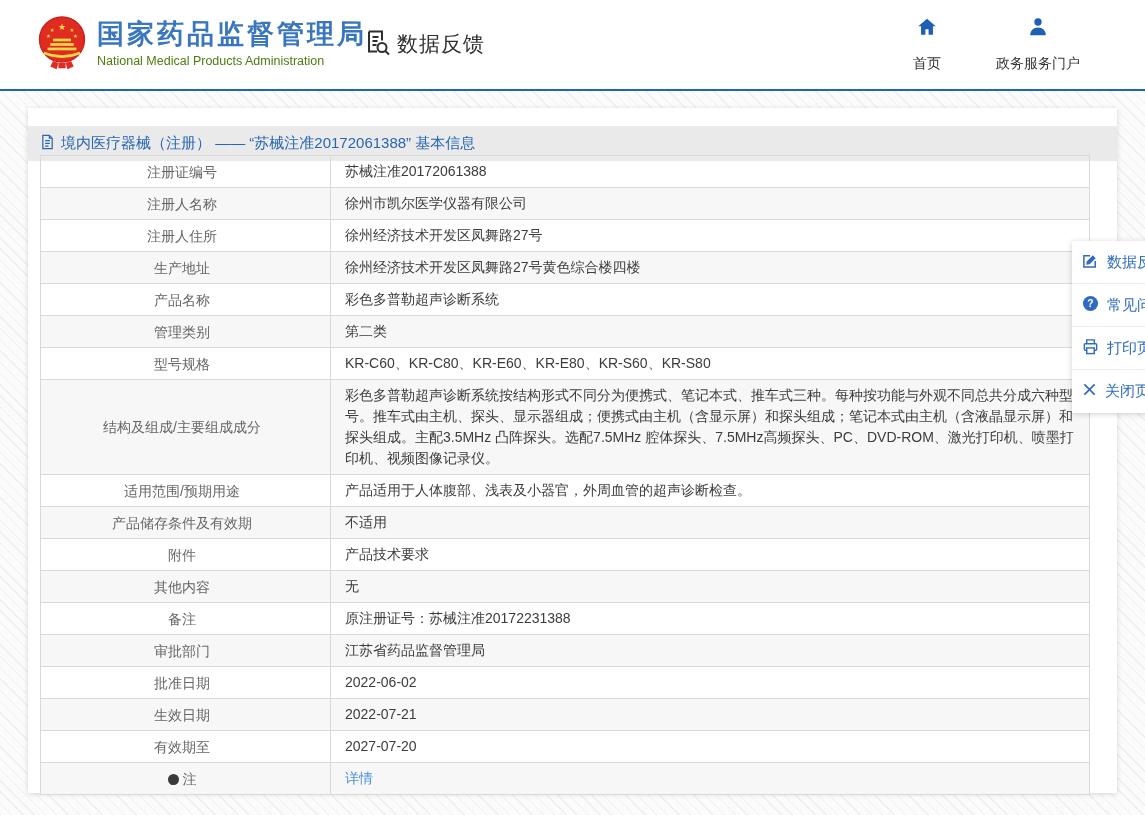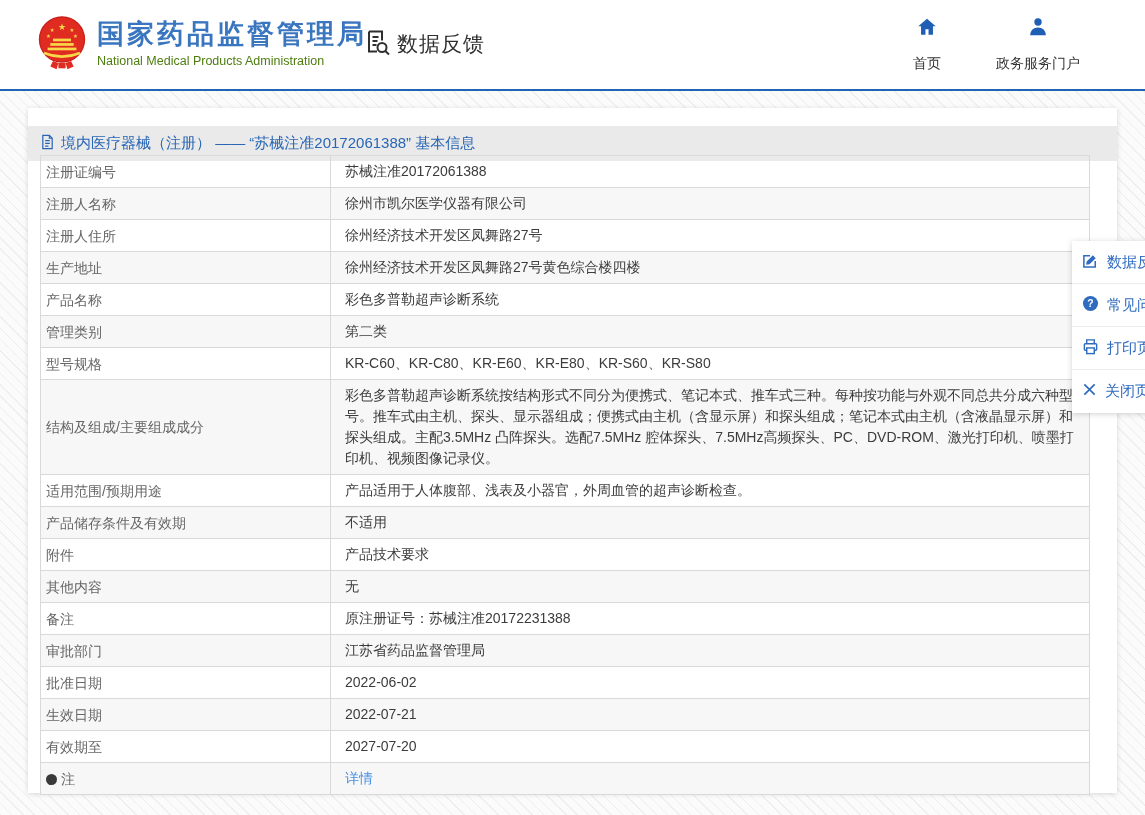--- a/index.html
+++ b/index.html
@@ -40,21 +40,21 @@
   .breadcrumb-text { font-size:15px; color:#2866b5; }
 
   
   table.info {
     position:absolute; left:12px; top:47px; width:1050px;
     border-collapse:collapse; table-layout:fixed;
   }
   table.info td { border:1px solid #d9d9d9; font-size:14px; vertical-align:middle; }
   table.info tr:nth-child(even) { background:#f7f7f7; }
   .cell-label {
-    width:290px; text-align:left; color:#666;
+    width:290px; text-align:center; color:#666;
     padding:5px 12px 5px 5px; height:30px; line-height:20px;
   }
   .cell-value { color:#3c3c3c; padding:5px 10px 5px 14px; line-height:21px; height:30px; }
   .detail-link { color:#4a90e2; text-decoration:none; cursor:pointer; }
   .note-icon {
     display:inline-block; width:11px; height:11px; background:#3a3a3a;
     border-radius:50%; position:relative; margin-right:4px; vertical-align:-1px;
   }
   .note-icon::after {
     content:""; position:absolute; left:0px; bottom:-3px;

